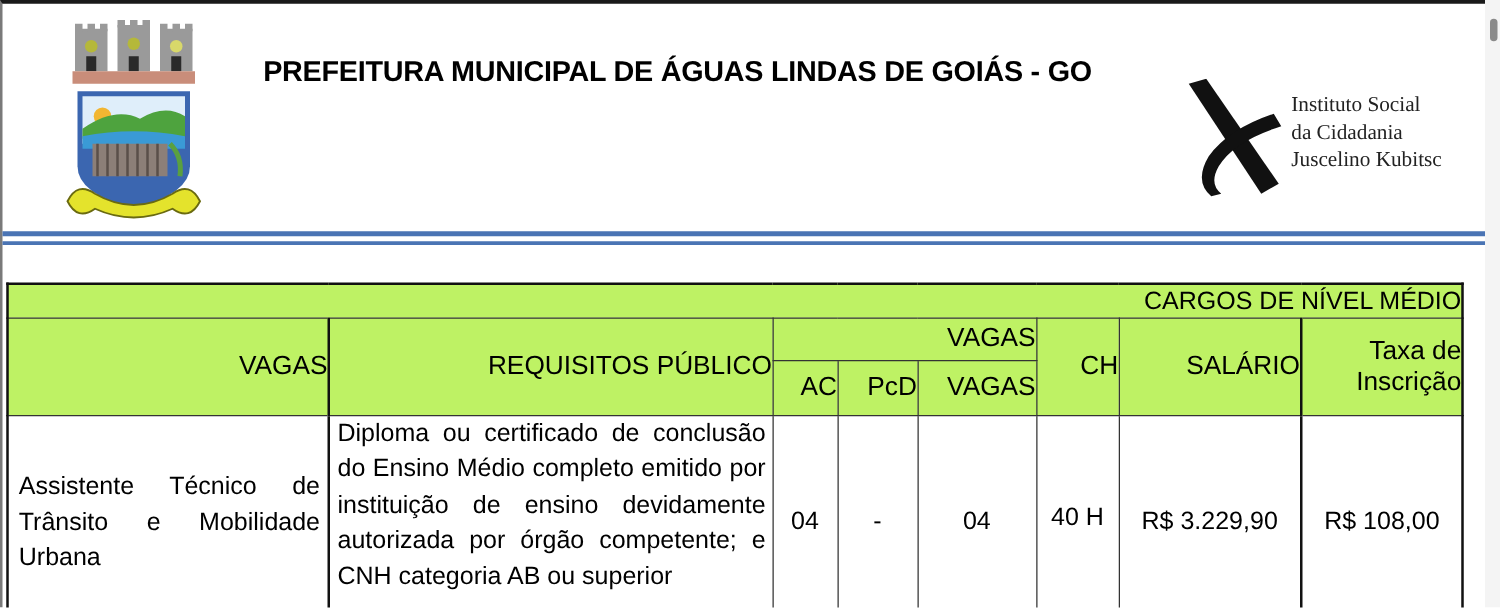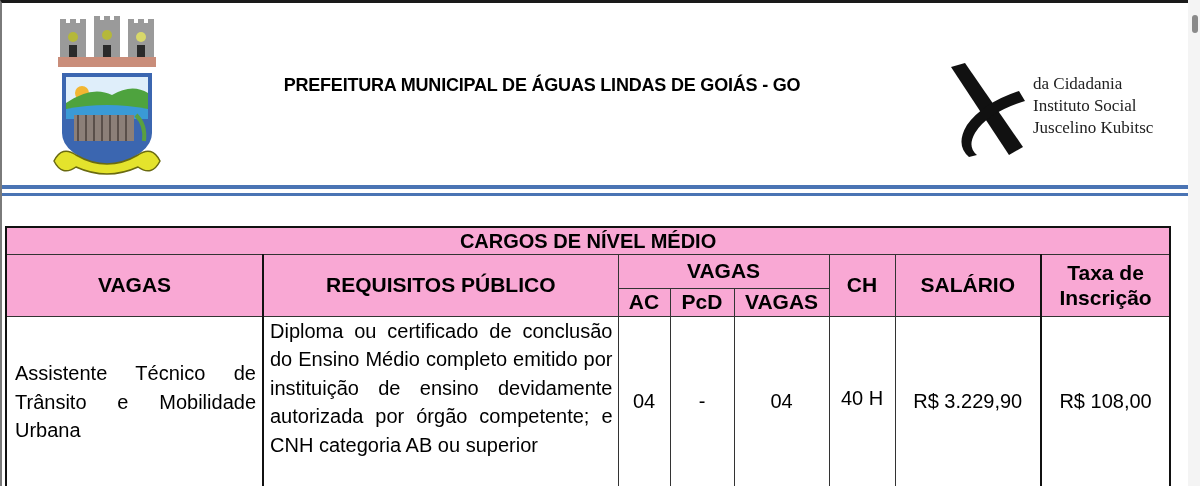--- a/index.html
+++ b/index.html
@@ -21,22 +21,22 @@
       background: #f4f4f4;
     }
     .scroll-thumb {
       position: absolute; left: 4px; top: 15px; width: 6px; height: 18px;
       background: #8a8a8a; border-radius: 3px;
     }
     
     .crest { position: absolute; left: 50px; top: 12px; width: 110px; height: 165px; }
     
     .titles {
-      position: absolute; left: 170px; top: 68px; width: 740px;
-      text-align: center; font-weight: bold; font-size: 18px; letter-spacing: -0.2px;
+      position: absolute; left: 170px; top: 40px; width: 740px;
+      text-align: center; font-weight: bold; font-size: 23px; letter-spacing: -0.2px;
     }
     .titles div { height: 40px; line-height: 28px; }
     
     .inst-logo { position: absolute; left: 945px; top: 60px; width: 80px; height: 95px; }
     .inst-text {
       position: absolute; left: 1031px; top: 70px;
       font-family: "Liberation Serif", serif; font-size: 17px; line-height: 22px;
       white-space: nowrap; color: #222;
     }
     .inst-text .b { font-weight: normal; }
@@ -45,24 +45,24 @@
     .rule2 { position: absolute; left: 0; top: 190px; width: 1188px; height: 3px; background: #4a74b4; }
     
     table.cargos {
       position: absolute; left: 3px; top: 223px; width: 1164px;
       border-collapse: collapse; table-layout: fixed;
       border: 2px solid #111;
     }
     table.cargos td, table.cargos th {
       border: 1px solid #333; padding: 0; box-sizing: border-box;
     }
-    .hd { background: #f9a8d4; font-weight: bold; text-align: center; font-size: 21px; }
+    .hd { background: #bef264; font-weight: normal; text-align: right; font-size: 21px; }
     .title-row th { height: 27px; font-size: 20px; line-height: 24px; border-bottom: 2px solid #111; }
     .hr1 th { height: 34px; }
-    .hr2 th { height: 28px; }
+    .hr2 th { height: 44px; }
     .tight { line-height: 25px; }
     .body-row td { height: 172px; font-size: 20px; vertical-align: middle; }
     .cargo-cell { text-align: justify; text-align-last: left; padding: 0 6px 0 8px !important; line-height: 28.5px; }
     .req-cell { text-align: justify; padding: 0 5px 0 6px !important; line-height: 28.5px; vertical-align: top !important; }
     .c { text-align: center; }
     .ch-cell { vertical-align: middle; padding-bottom: 6px !important; }
     .thick-l { border-left: 2px solid #111 !important; }
   </style>
 </head>
 <body>
@@ -105,22 +105,22 @@
 
   <div class="titles">
     <div>PREFEITURA MUNICIPAL DE ÁGUAS LINDAS DE GOIÁS - GO</div>
   </div>
 
   <svg class="inst-logo" viewBox="0 0 80 95">
     <path d="M4 4 L18 0 L76 84 L62 92 Z" fill="#111"></path>
     <path d="M72 28 L78 38 Q40 50 28 70 Q20 84 30 92 L22 94 Q8 82 20 62 Q36 40 72 28 Z" fill="#111"></path>
   </svg>
   <div class="inst-text">
+    <div>Instituto Social</div>
     <div>da Cidadania</div>
-    <div>Instituto Social</div>
     <div class="b">Juscelino Kubitsc</div>
   </div>
 
   <div class="rule1"></div>
   <div class="rule2"></div>
 
   <table class="cargos">
     <colgroup>
       <col style="width:257px">
         <col style="width:355px">

